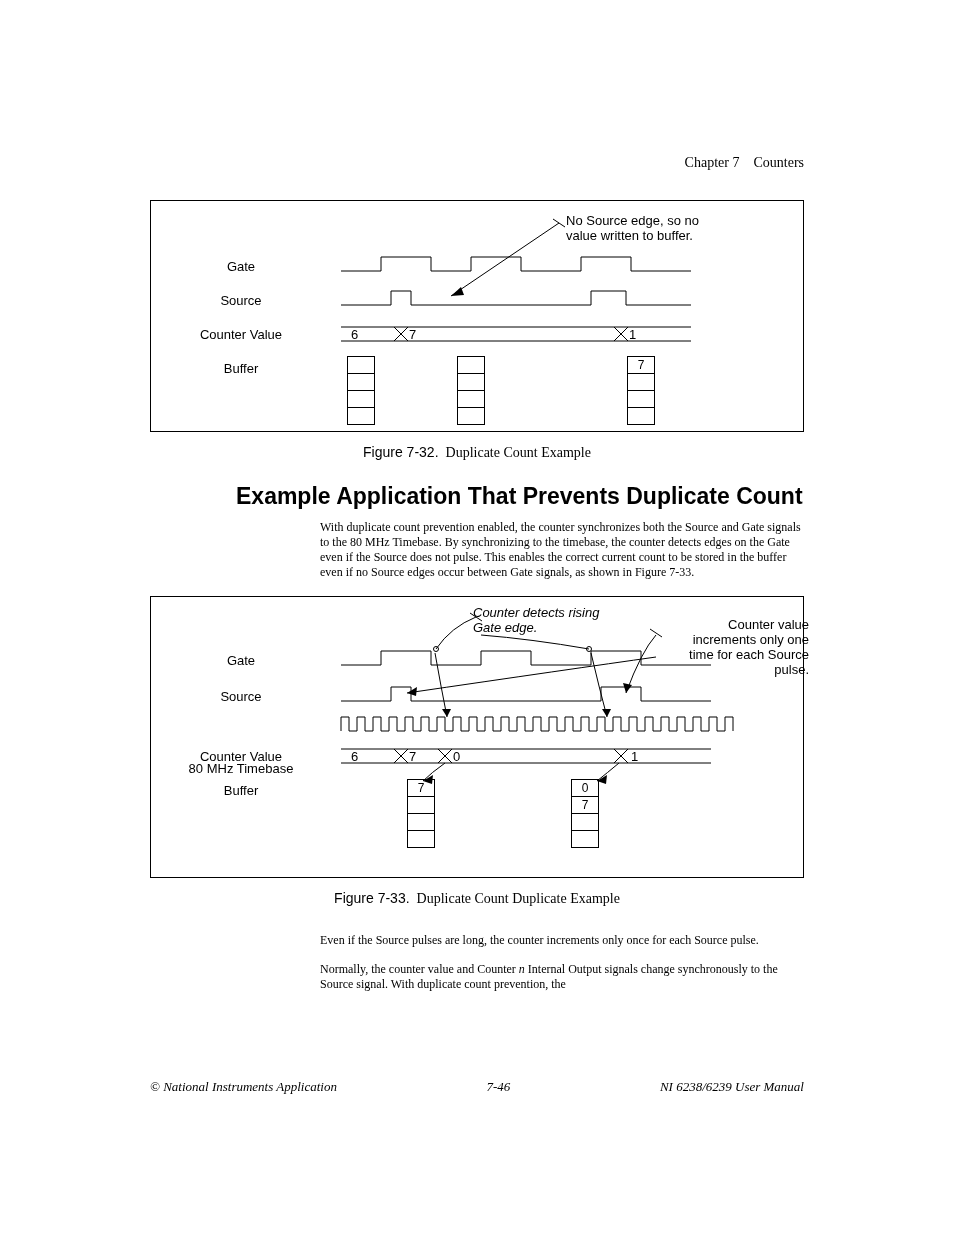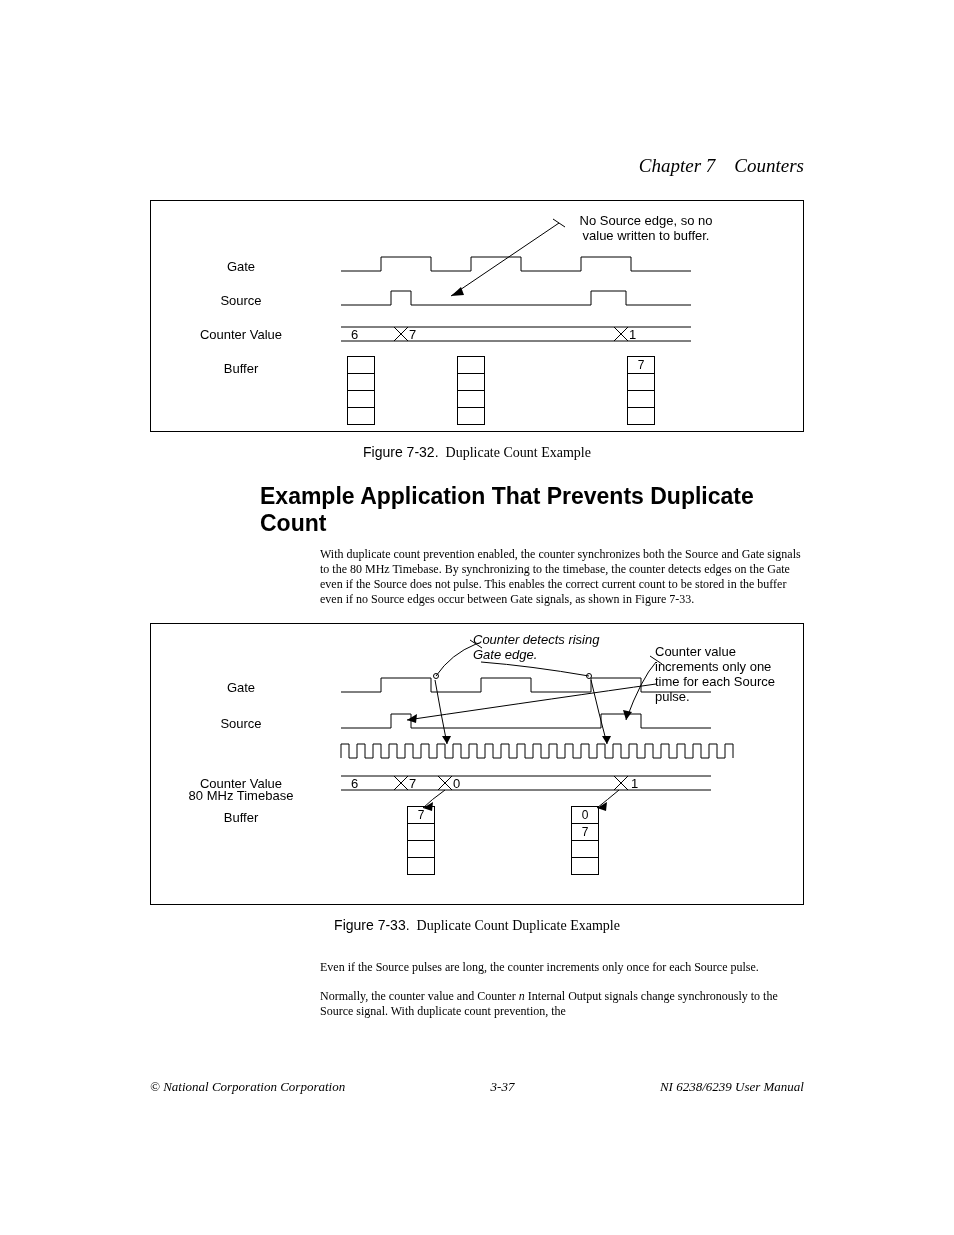--- a/index.html
+++ b/index.html
@@ -14,22 +14,21 @@
   }
   .page {
     position: absolute;
     top: 0; left: 0; right: 0; bottom: 0;
     padding: 155px 150px 0 150px;
   }
   .running-head {
     position: absolute;
     top: 155px;
     right: 150px;
-    font-style: italic;
-    font-size: 19px;
+    font-size: 14px;
   }
   .content {
     margin-top: 45px;
   }
   .figure-box {
     border: 1px solid #000;
     height: 230px;
     position: relative;
     margin-top: 0;
   }
@@ -39,21 +38,21 @@
     margin-top: 12px;
   }
   .figure-caption .fignum {
     font-family: Arial, Helvetica, sans-serif;
     font-weight: normal;
   }
   h2.section {
     font-family: Arial, Helvetica, sans-serif;
     font-weight: bold;
     font-size: 23px;
-    margin: 22px 0 10px 110px;
+    margin: 22px 0 10px 86px;
   }
   p.body {
     margin: 0 0 0 170px;
     font-size: 12px;
     line-height: 1.25;
   }
   p.body + p.body { margin-top: 14px; }
   .figure-box2 {
     border: 1px solid #000;
     height: 280px;
@@ -114,21 +113,21 @@
 
   <div class="content">
 
     <div class="figure-box">
 
       <div class="row-label" style="left:0; top:58px; width:180px;">Gate</div>
       <div class="row-label" style="left:0; top:92px; width:180px;">Source</div>
       <div class="row-label" style="left:0; top:126px; width:180px;">Counter Value</div>
       <div class="row-label" style="left:0; top:160px; width:180px;">Buffer</div>
 
-      <div class="annot" style="left:415px; top:12px; width:160px;text-align:center;">
+      <div class="annot" style="left:415px; top:12px; width:160px;">
         <span>No Source edge, so no value written to buffer.</span>
       </div>
 
       <div class="cv-text" style="left:200px; top:126px;">6</div>
       <div class="cv-text" style="left:258px; top:126px;">7</div>
       <div class="cv-text" style="left:478px; top:126px;">1</div>
 
       <div class="buffer-col" style="left:196px; top:155px;">
         <div class="buffer-cell"></div>
         <div class="buffer-cell"></div>
@@ -180,21 +179,21 @@
 
       <div class="row-label" style="left:0; top:56px; width:180px;">Gate</div>
       <div class="row-label" style="left:0; top:92px; width:180px;">Source</div>
       <div class="row-label" style="left:0; top:122px; width:180px;margin-top:42px;">80 MHz Timebase</div>
       <div class="row-label" style="left:0; top:152px; width:180px;">Counter Value</div>
       <div class="row-label" style="left:0; top:186px; width:180px;">Buffer</div>
 
       <div class="annot" style="left:322px; top:8px; width:130px;font-style:italic;">
         <span>Counter detects rising Gate edge.</span>
       </div>
-      <div class="annot" style="left:504px; top:20px; width:140px;">
+      <div class="annot" style="left:518px; top:20px; width:140px;text-align:right;">
         <span>Counter value increments only one time for each Source pulse.</span>
       </div>
 
       <div class="cv-text" style="left:200px; top:152px;">6</div>
       <div class="cv-text" style="left:258px; top:152px;">7</div>
       <div class="cv-text" style="left:302px; top:152px;">0</div>
       <div class="cv-text" style="left:480px; top:152px;">1</div>
 
       <div class="buffer-col" style="left:256px; top:182px;">
         <div class="buffer-cell">7</div>
@@ -258,17 +257,17 @@
 
     <p class="body" style="margin-top:26px;">Even if the Source pulses are long, the counter increments only once for each Source pulse.</p>
 
     <p class="body">
       <span>Normally, the counter value and Counter </span><span class="italic">n</span><span> Internal Output signals change synchronously to the Source signal. With duplicate count prevention, the</span>
     </p>
 
   </div>
 
   <div class="footer">
-    <span>© National Corporation Corporation</span>
-    <span class="center">3-37</span>
+    <span>© National Instruments Application</span>
+    <span class="center">7-46</span>
     <span>NI 6238/6239 User Manual</span>
   </div>
 </div>
 
 </body></html>

